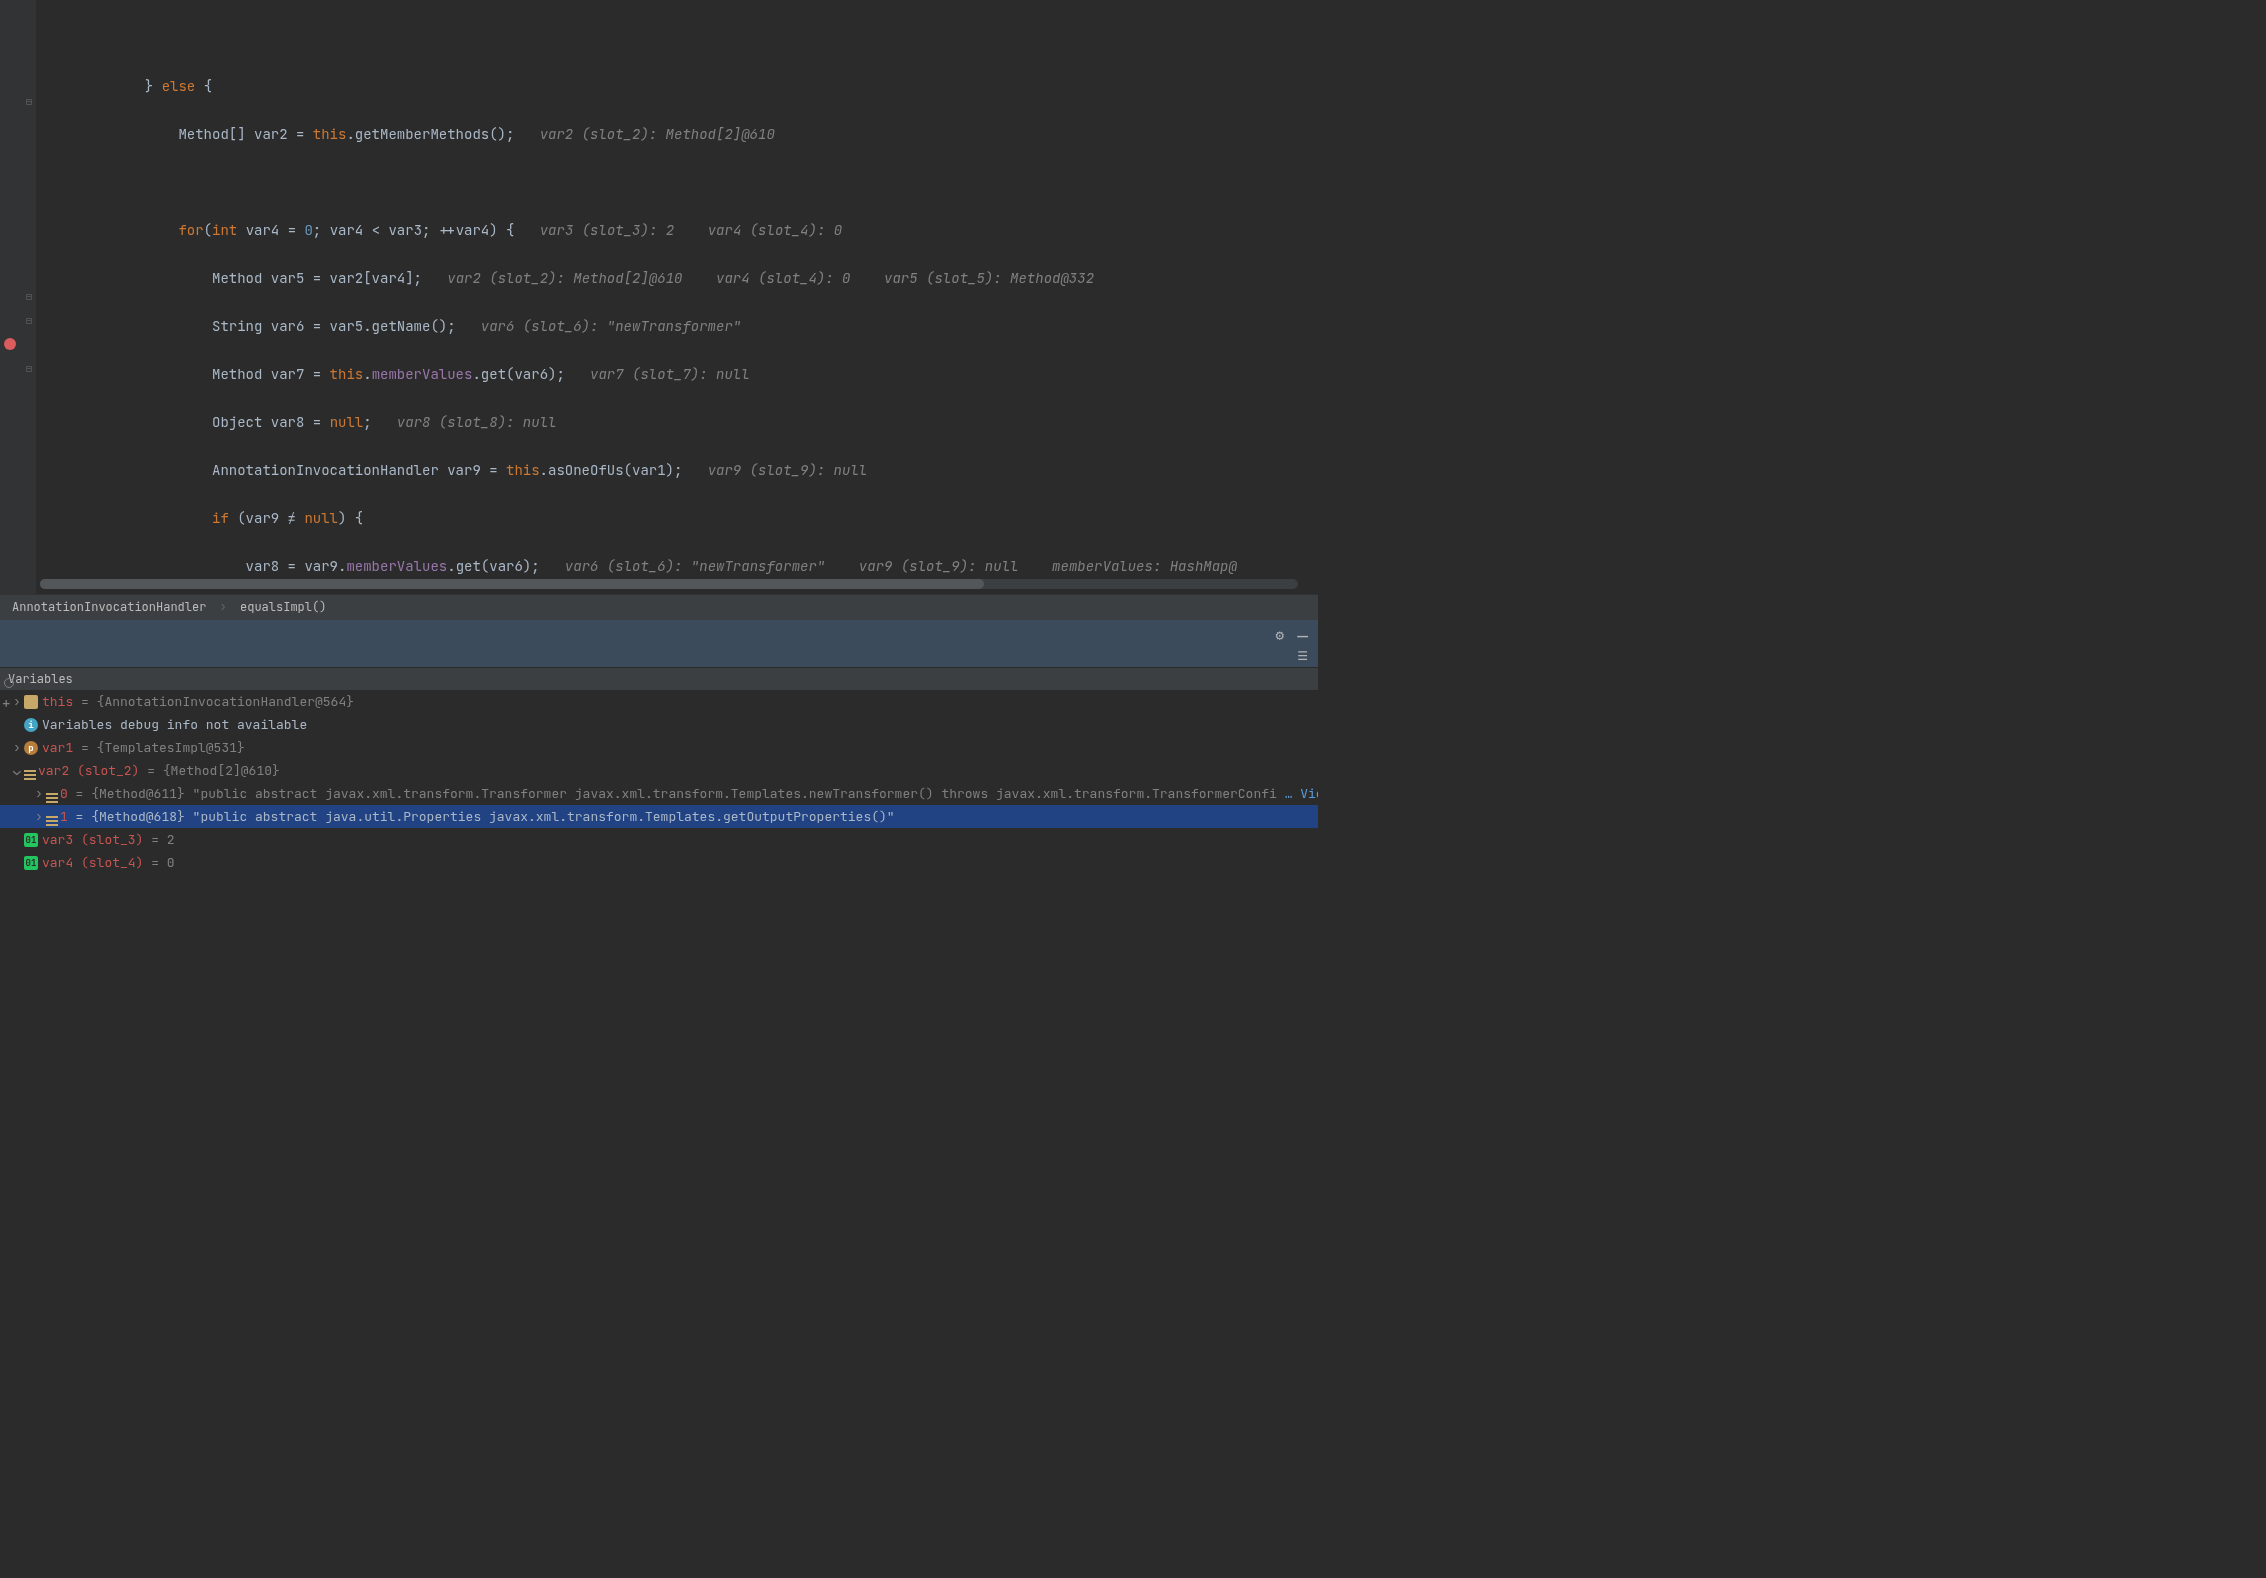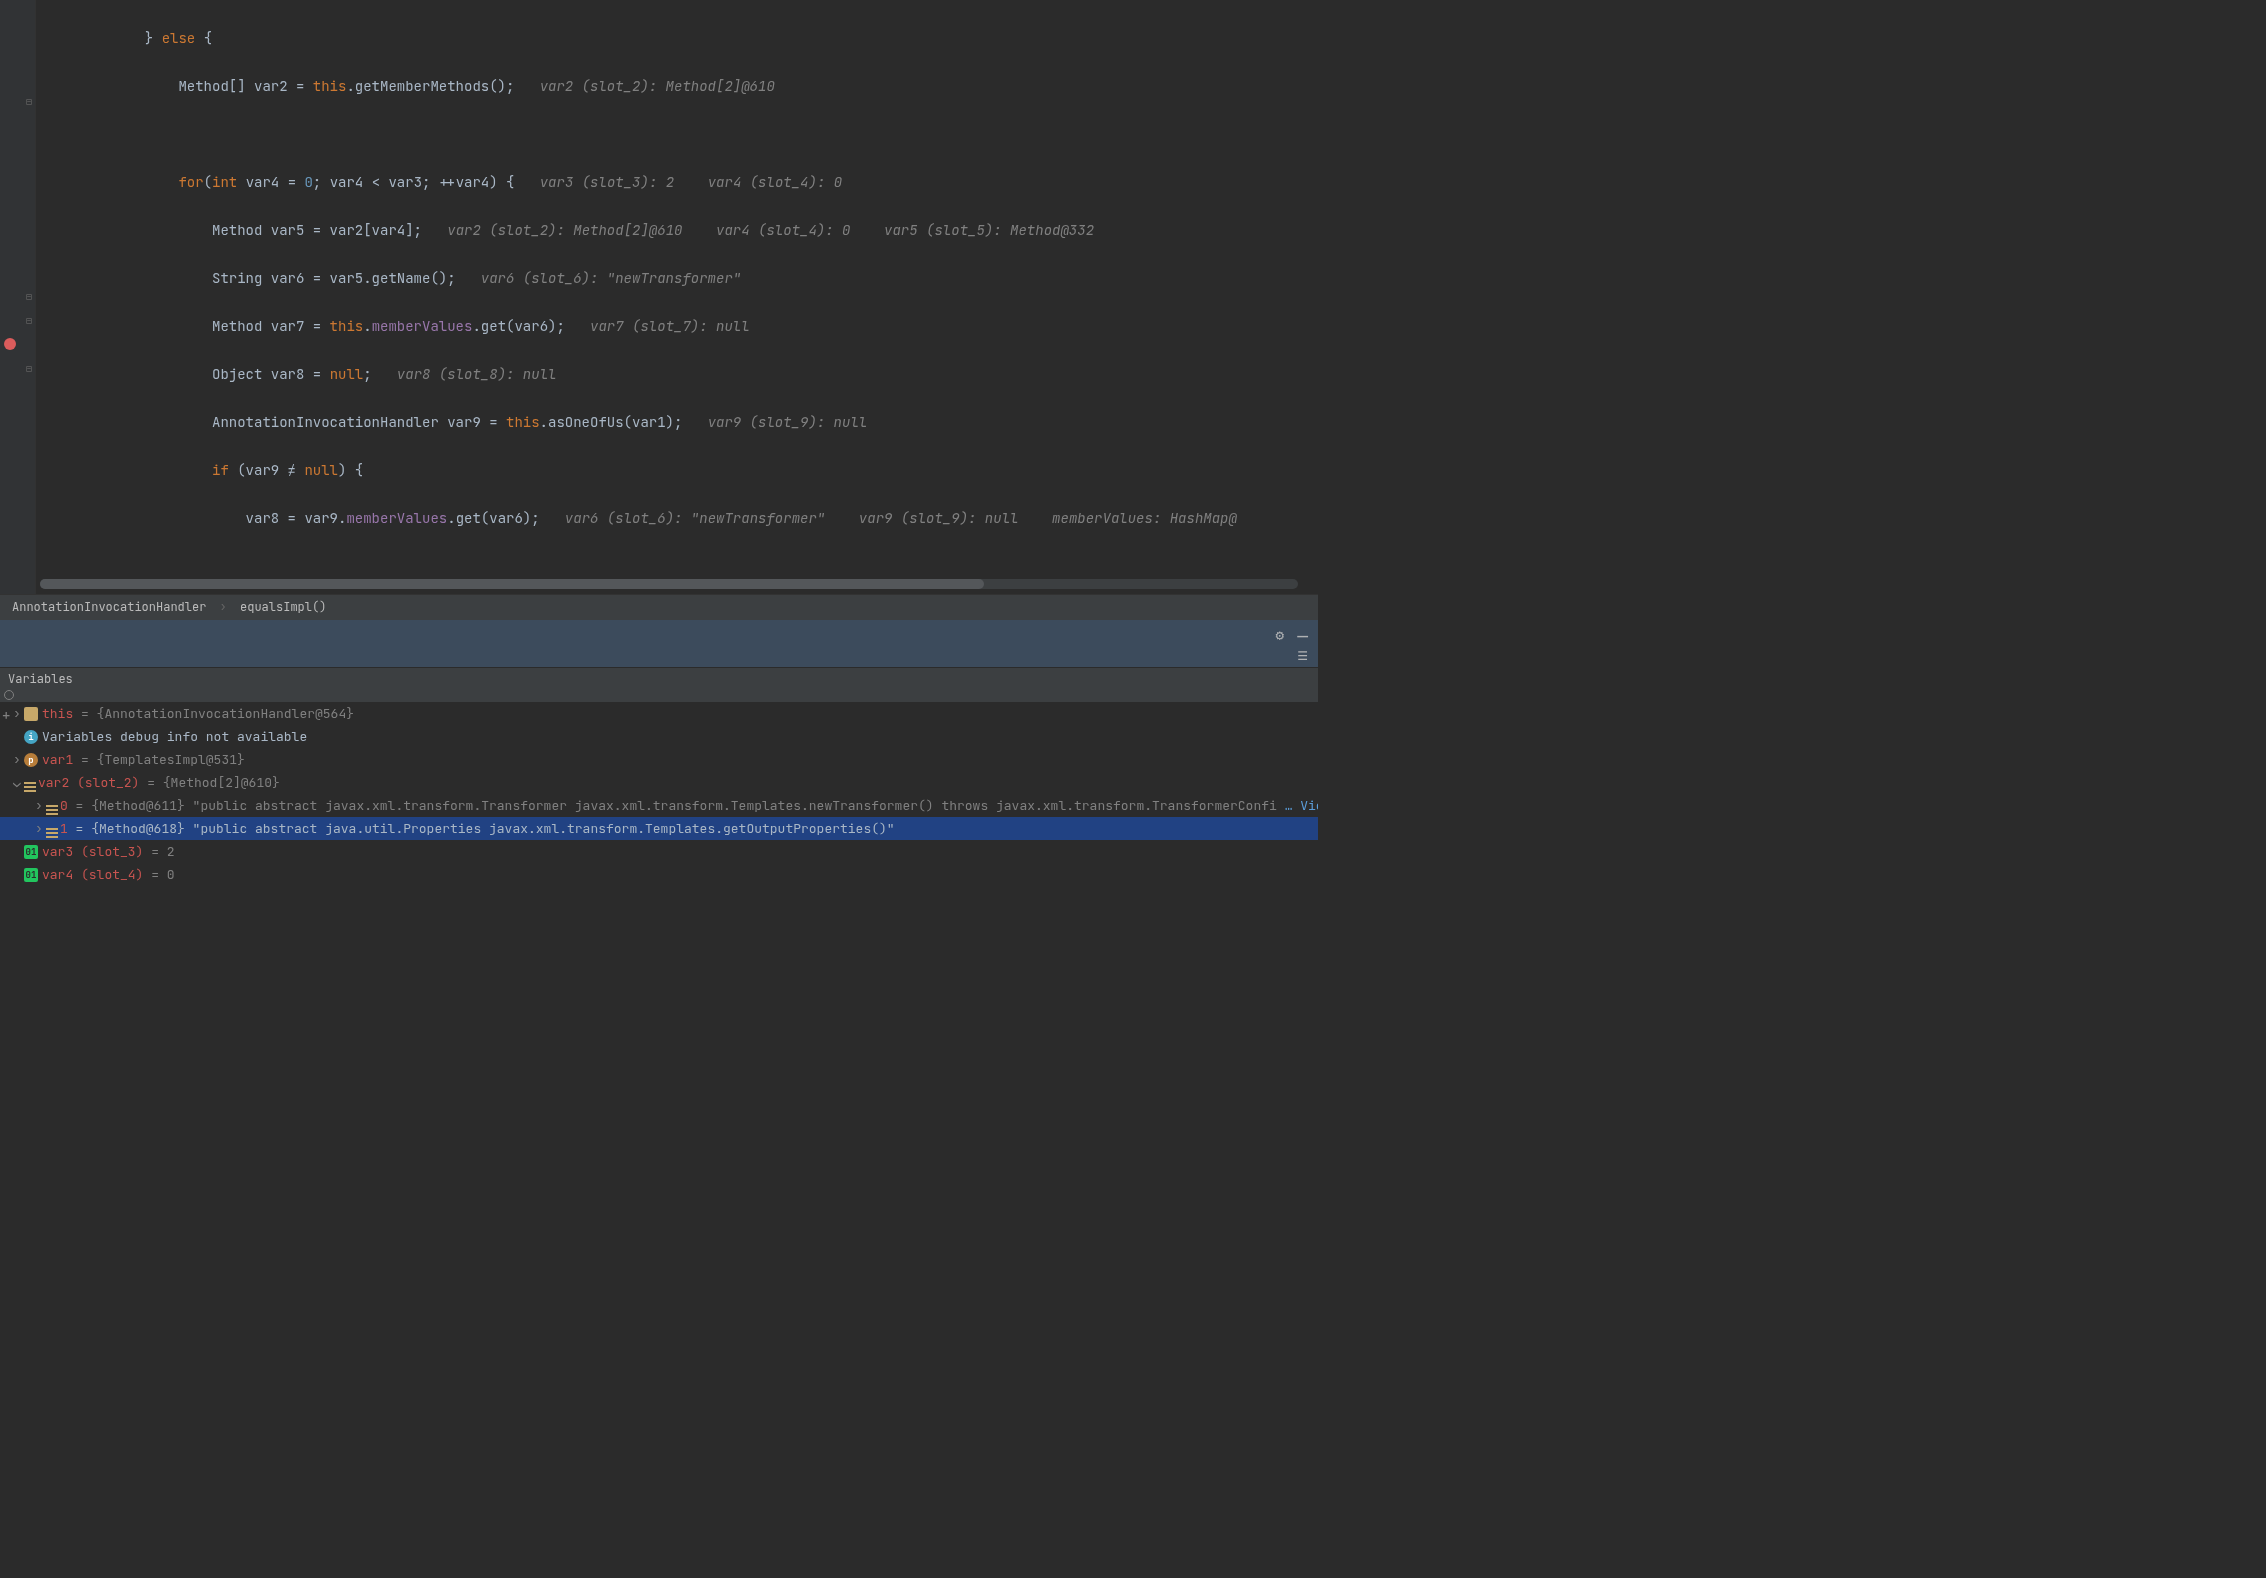--- a/index.html
+++ b/index.html
@@ -48,20 +48,21 @@
   color: #606060;
   font-size: 10px;
   width: 10px;
   text-align: center;
 }
 .code-area {
   margin-left: 36px;
   padding-top: 2px;
   line-height: 24px;
   white-space: pre;
+  margin-top: 48px;
 }
 .code-line {
   padding-left: 8px;
   height: 24px;
 }
 .kw { color: #cc7832; }
 .nm { color: #6897bb; }
 .cmt { color: #808080; font-style: italic; }
 .fld { color: #9876aa; }
 .uline { }
@@ -116,21 +117,21 @@
   cursor: pointer;
 }
 .tool-strip .menu {
   position: absolute;
   right: 10px;
   top: 28px;
   color: #afb1b3;
   font-size: 12px;
 }
 .var-header {
-  height: 34px;
+  height: 22px;
   padding: 3px 8px;
   color: #bbb;
   font-size: 12px;
   background: #3c3f41;
 }
 .var-tree {
   background: #2b2b2b;
   font-size: 13px;
 }
 .var-row {

